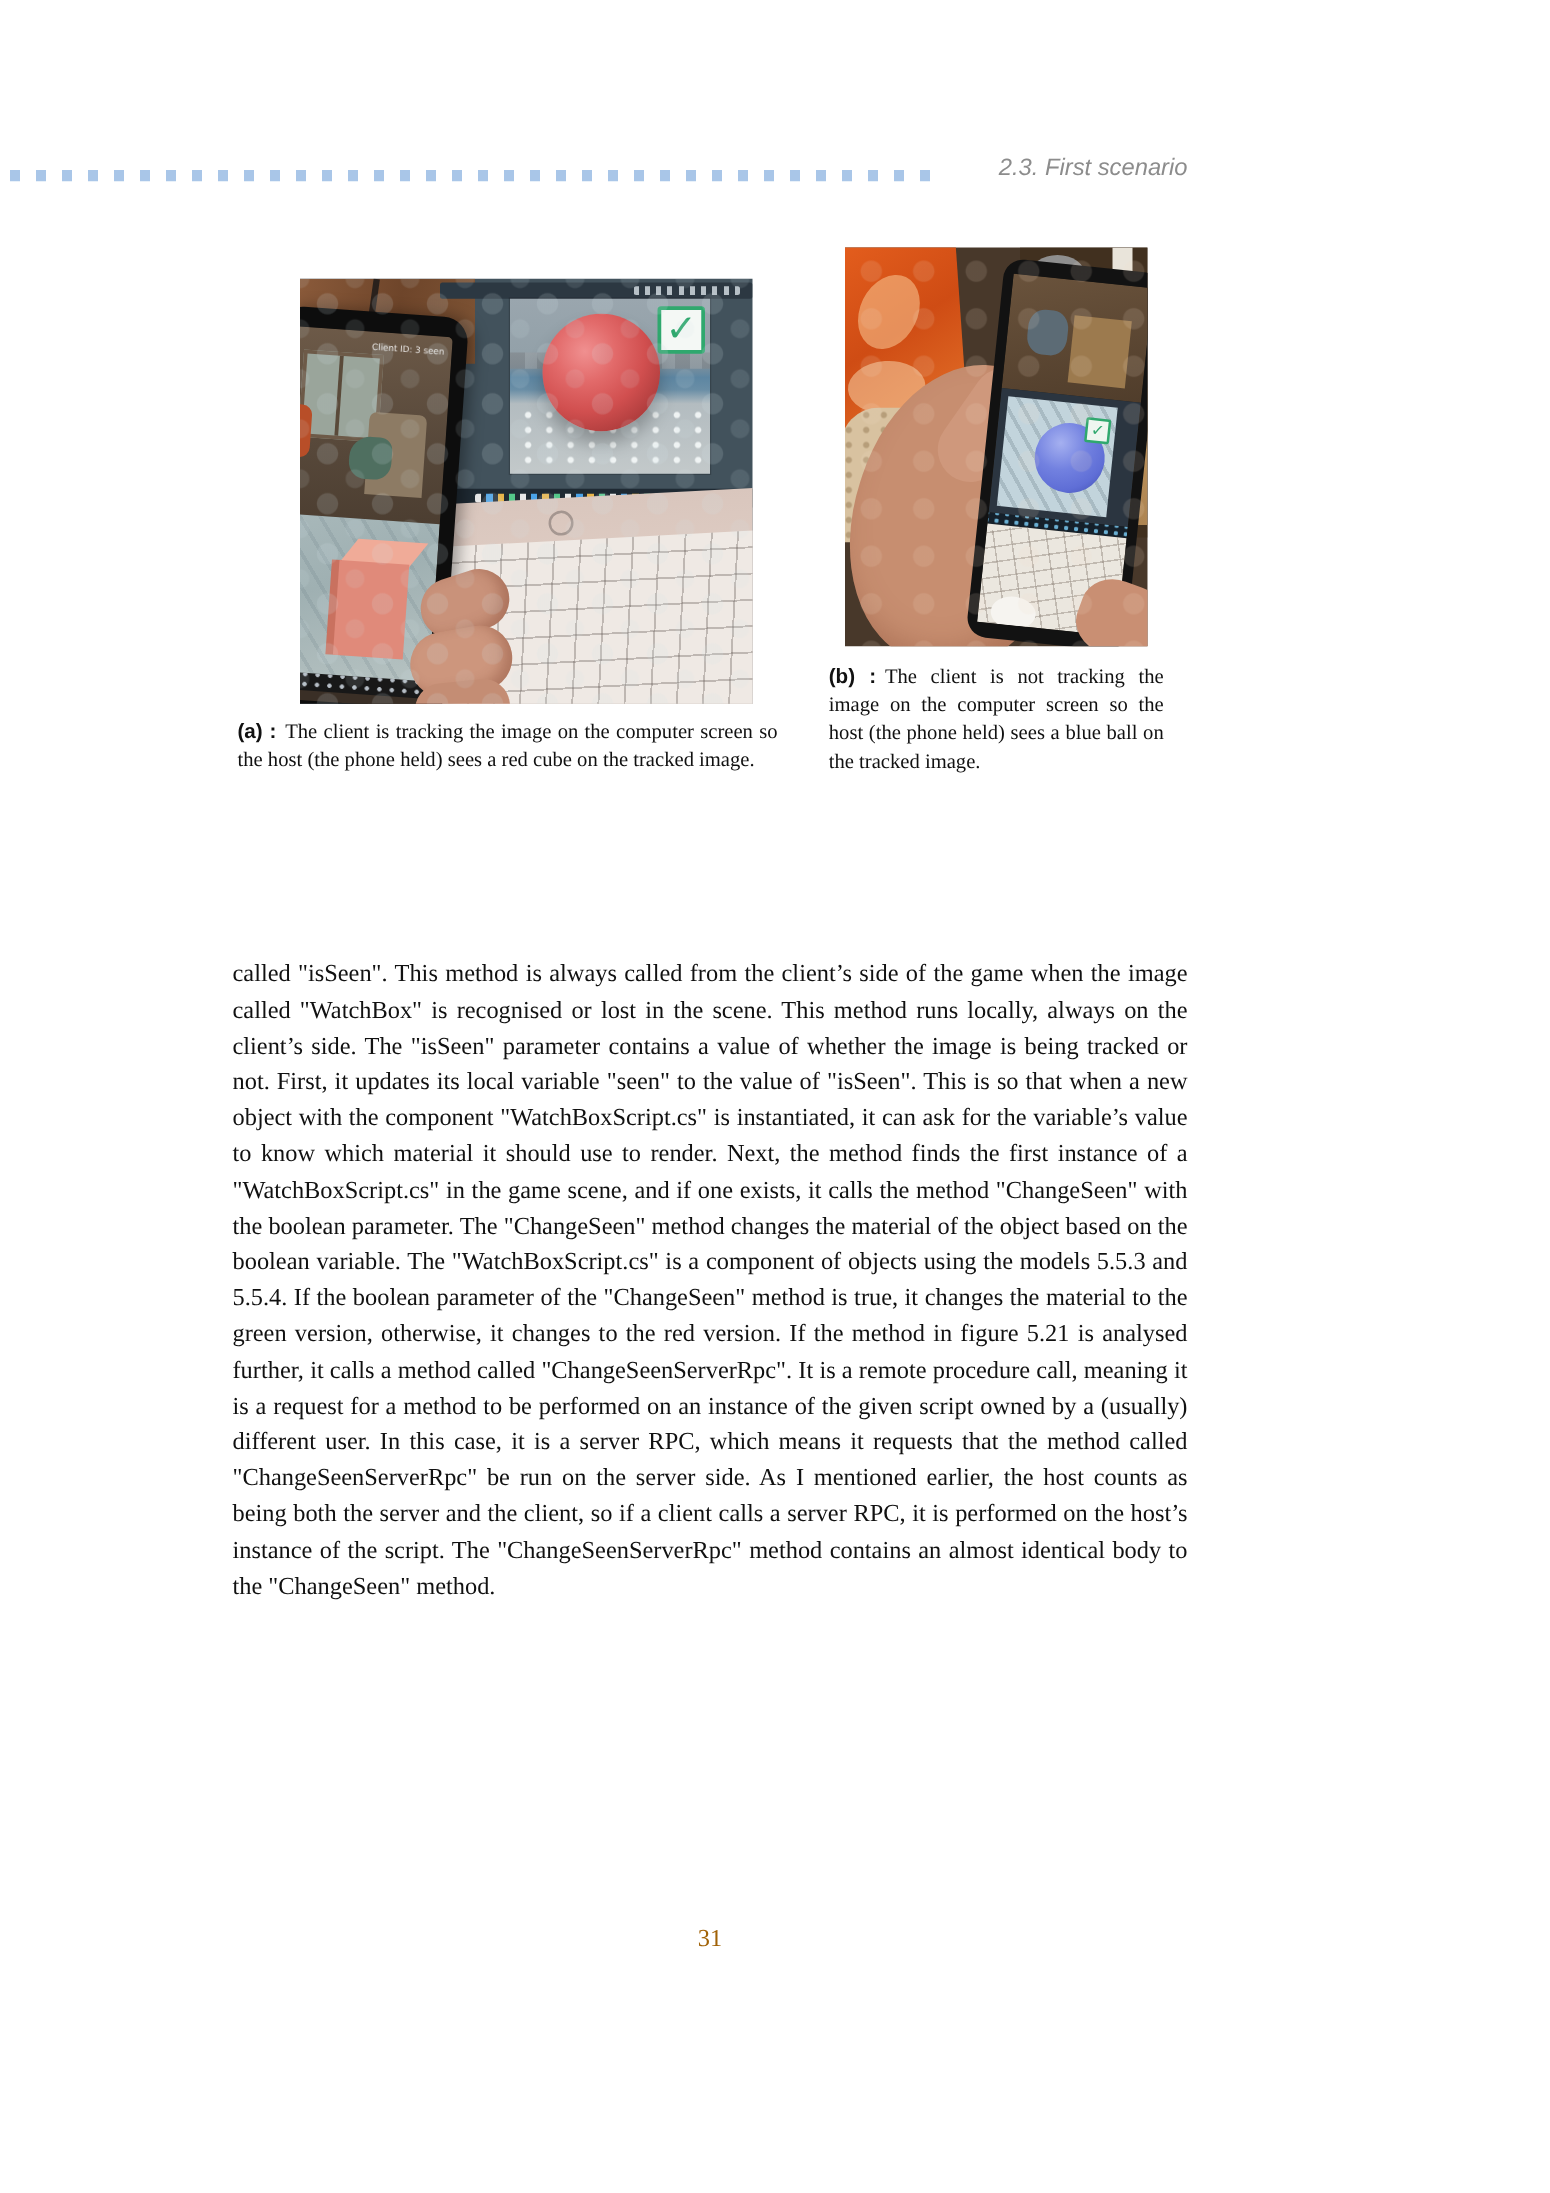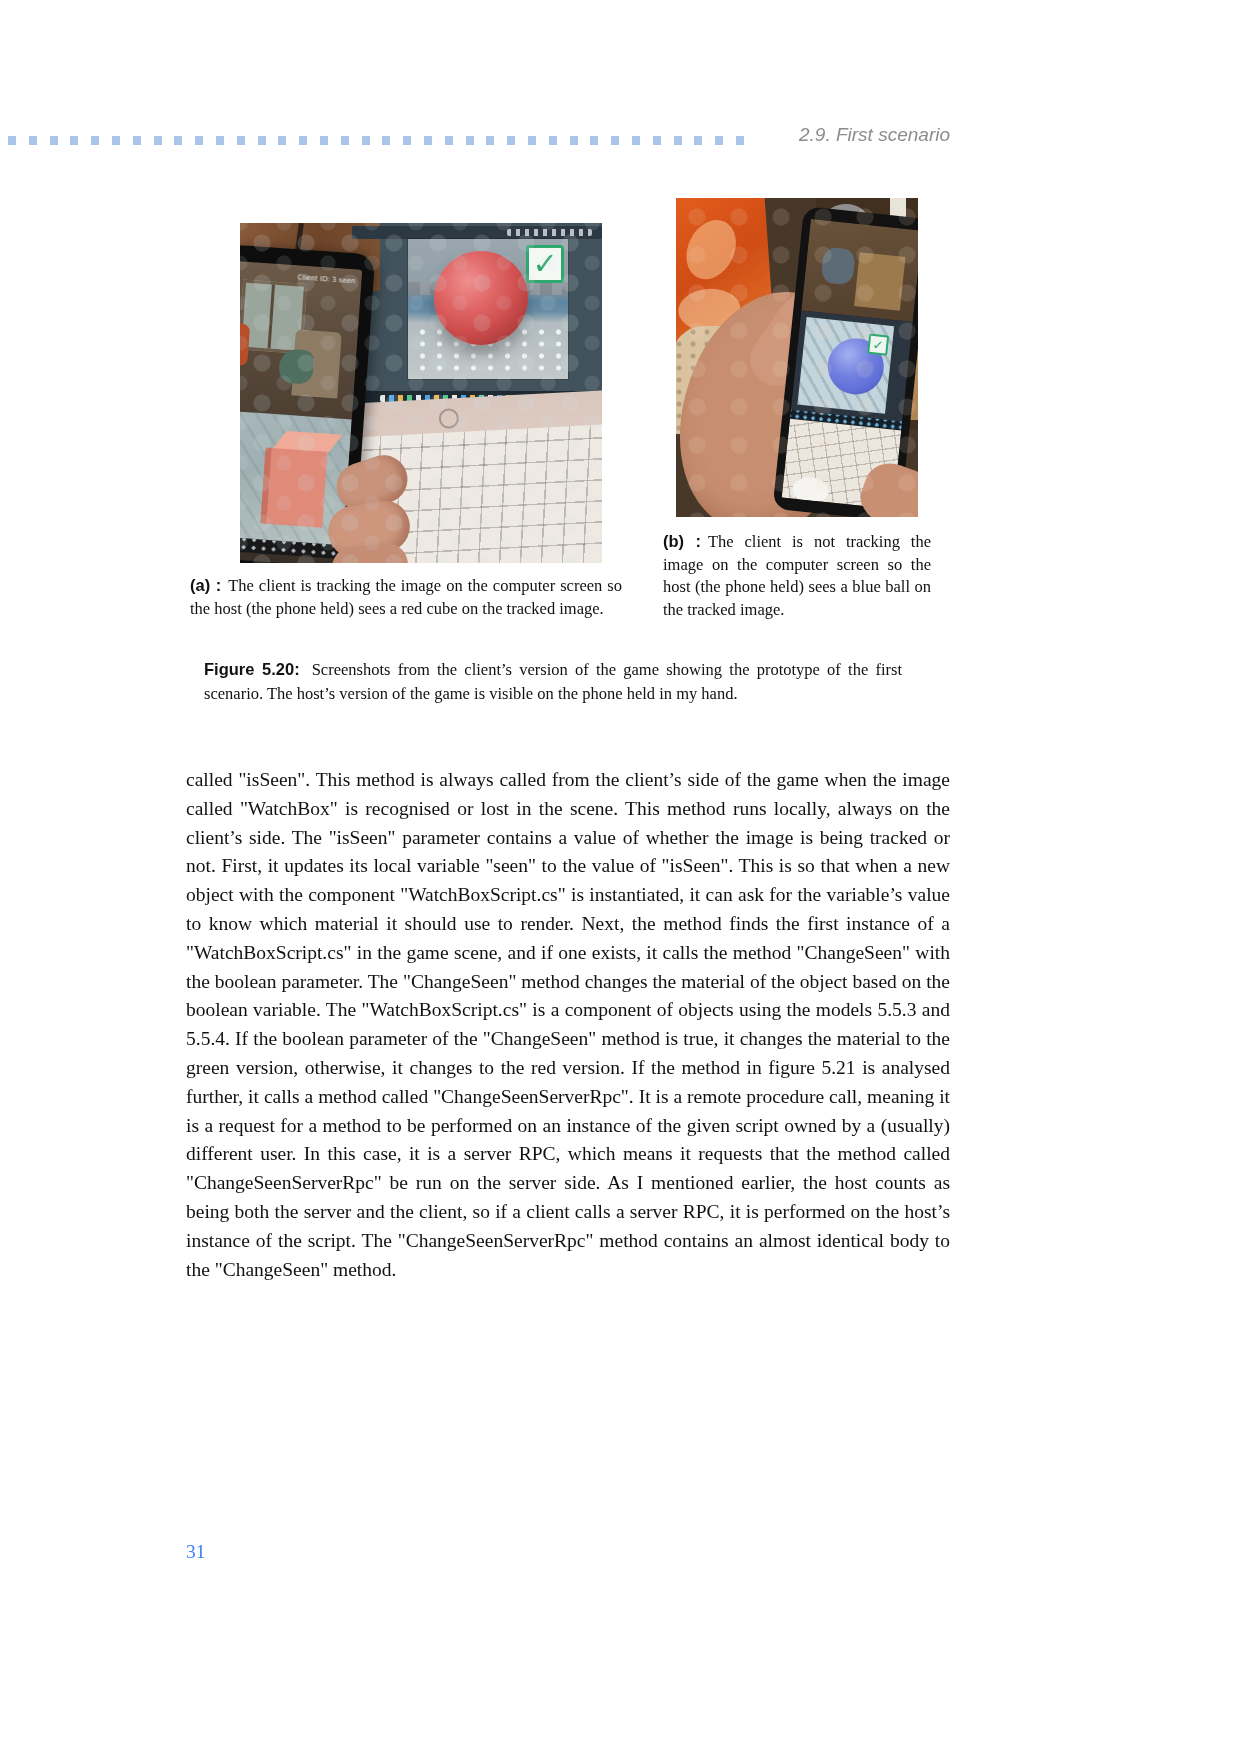--- a/index.html
+++ b/index.html
@@ -125,29 +125,29 @@
   .figcap{position:absolute;left:204px;top:658px;width:698px;font-size:16.5px;line-height:23.5px;
     text-align:justify;color:#111;}
   .figcap .cap-label{margin-right:12px;}
 
   
   .body-text{position:absolute;left:186px;top:766px;width:764px;font-size:19.5px;line-height:28.8px;
     text-align:justify;color:#111;}
   .body-text p{margin:0;}
   .body-text p.indent{text-indent:26px;}
 
-  .pageno{position:absolute;left:186px;top:1541px;width:764px;text-align:left;font-size:19.5px;color:#3b82f6;}
+  .pageno{position:absolute;left:186px;top:1541px;width:764px;text-align:center;font-size:19.5px;color:#a16207;}
 </style>
 </head>
 <body>
 
 <div class="page">
 
   <div class="header-dots"></div>
-  <div class="header-title">2.9. First scenario</div>
+  <div class="header-title">2.3. First scenario</div>
 
   <div class="photo-a">
     <div class="abs pa-cork">
       <div class="abs pa-cable"></div>
     </div>
     <div class="abs pa-topbar">
       <div class="abs pa-topbar-icons"></div>
     </div>
     <div class="abs pa-tracked">
       <div class="abs pa-city"></div>
@@ -229,23 +229,20 @@
     <div class="abs pb-finger-br"></div>
     <div class="abs dots-overlay-warm"></div>
   </div>
 
   <div class="subcap subcap-b">
     <span class="cap-label">(b) :</span><span>The client is not tracking the image on the computer screen so the host (the phone held) sees a blue ball on the tracked image.</span>
   </div>
   <div class="subcap subcap-a">
     <span class="cap-label">(a) :</span><span>The client is tracking the image on the computer screen so the host (the phone held) sees a red cube on the tracked image.</span>
   </div>
-  <div class="figcap">
-    <span class="cap-label">Figure 5.20:</span><span>Screenshots from the client’s version of the game showing the prototype of the first scenario. The host’s version of the game is visible on the phone held in my hand.</span>
-  </div>
 
   <div class="body-text">
     <p>called "isSeen". This method is always called from the client’s side of the game when the image called "WatchBox" is recognised or lost in the scene. This method runs locally, always on the client’s side. The "isSeen" parameter contains a value of whether the image is being tracked or not. First, it updates its local variable "seen" to the value of "isSeen". This is so that when a new object with the component "WatchBoxScript.cs" is instantiated, it can ask for the variable’s value to know which material it should use to render. Next, the method finds the first instance of a "WatchBoxScript.cs" in the game scene, and if one exists, it calls the method "ChangeSeen" with the boolean parameter. The "ChangeSeen" method changes the material of the object based on the boolean variable. The "WatchBoxScript.cs" is a component of objects using the models 5.5.3 and 5.5.4. If the boolean parameter of the "ChangeSeen" method is true, it changes the material to the green version, otherwise, it changes to the red version. If the method in figure 5.21 is analysed further, it calls a method called "ChangeSeenServerRpc". It is a remote procedure call, meaning it is a request for a method to be performed on an instance of the given script owned by a (usually) different user. In this case, it is a server RPC, which means it requests that the method called "ChangeSeenServerRpc" be run on the server side. As I mentioned earlier, the host counts as being both the server and the client, so if a client calls a server RPC, it is performed on the host’s instance of the script. The "ChangeSeenServerRpc" method contains an almost identical body to the "ChangeSeen" method.</p>
   </div>
 
   <div class="pageno">31</div>
 
 </div>
 
 </body></html>

